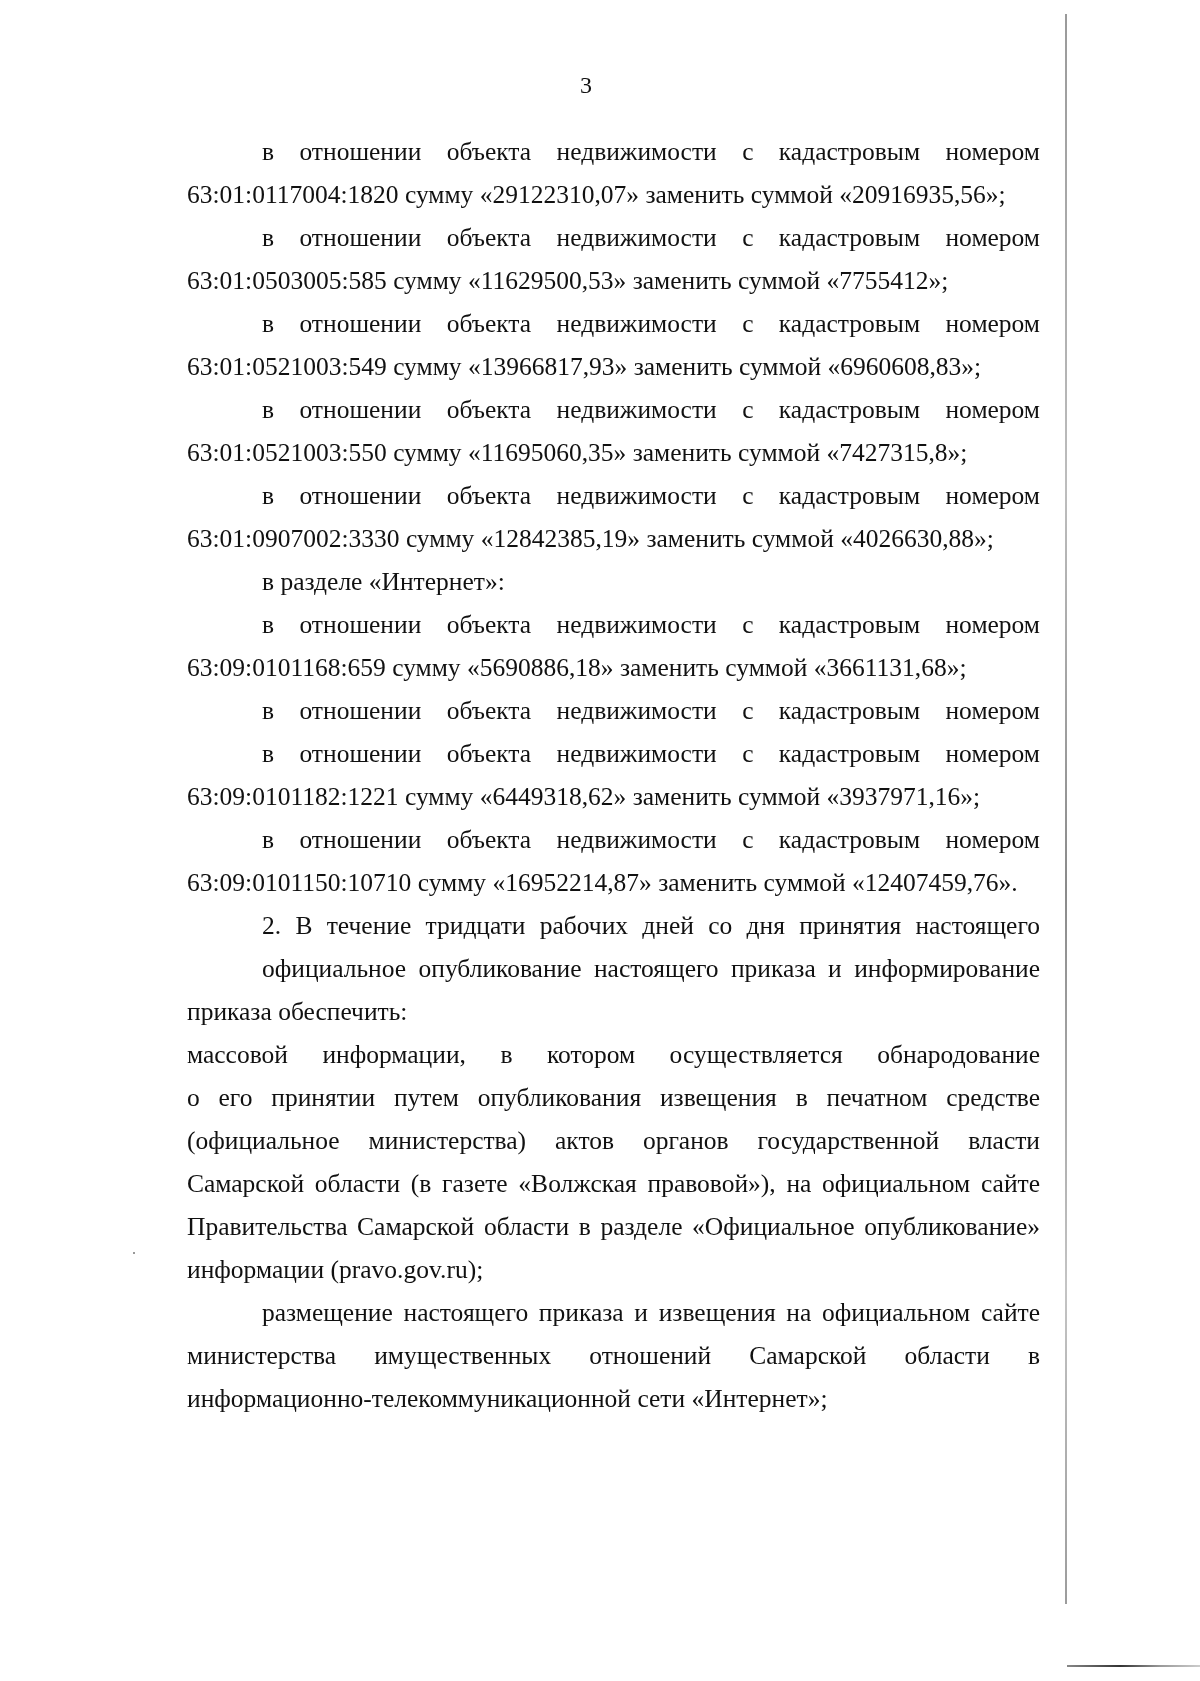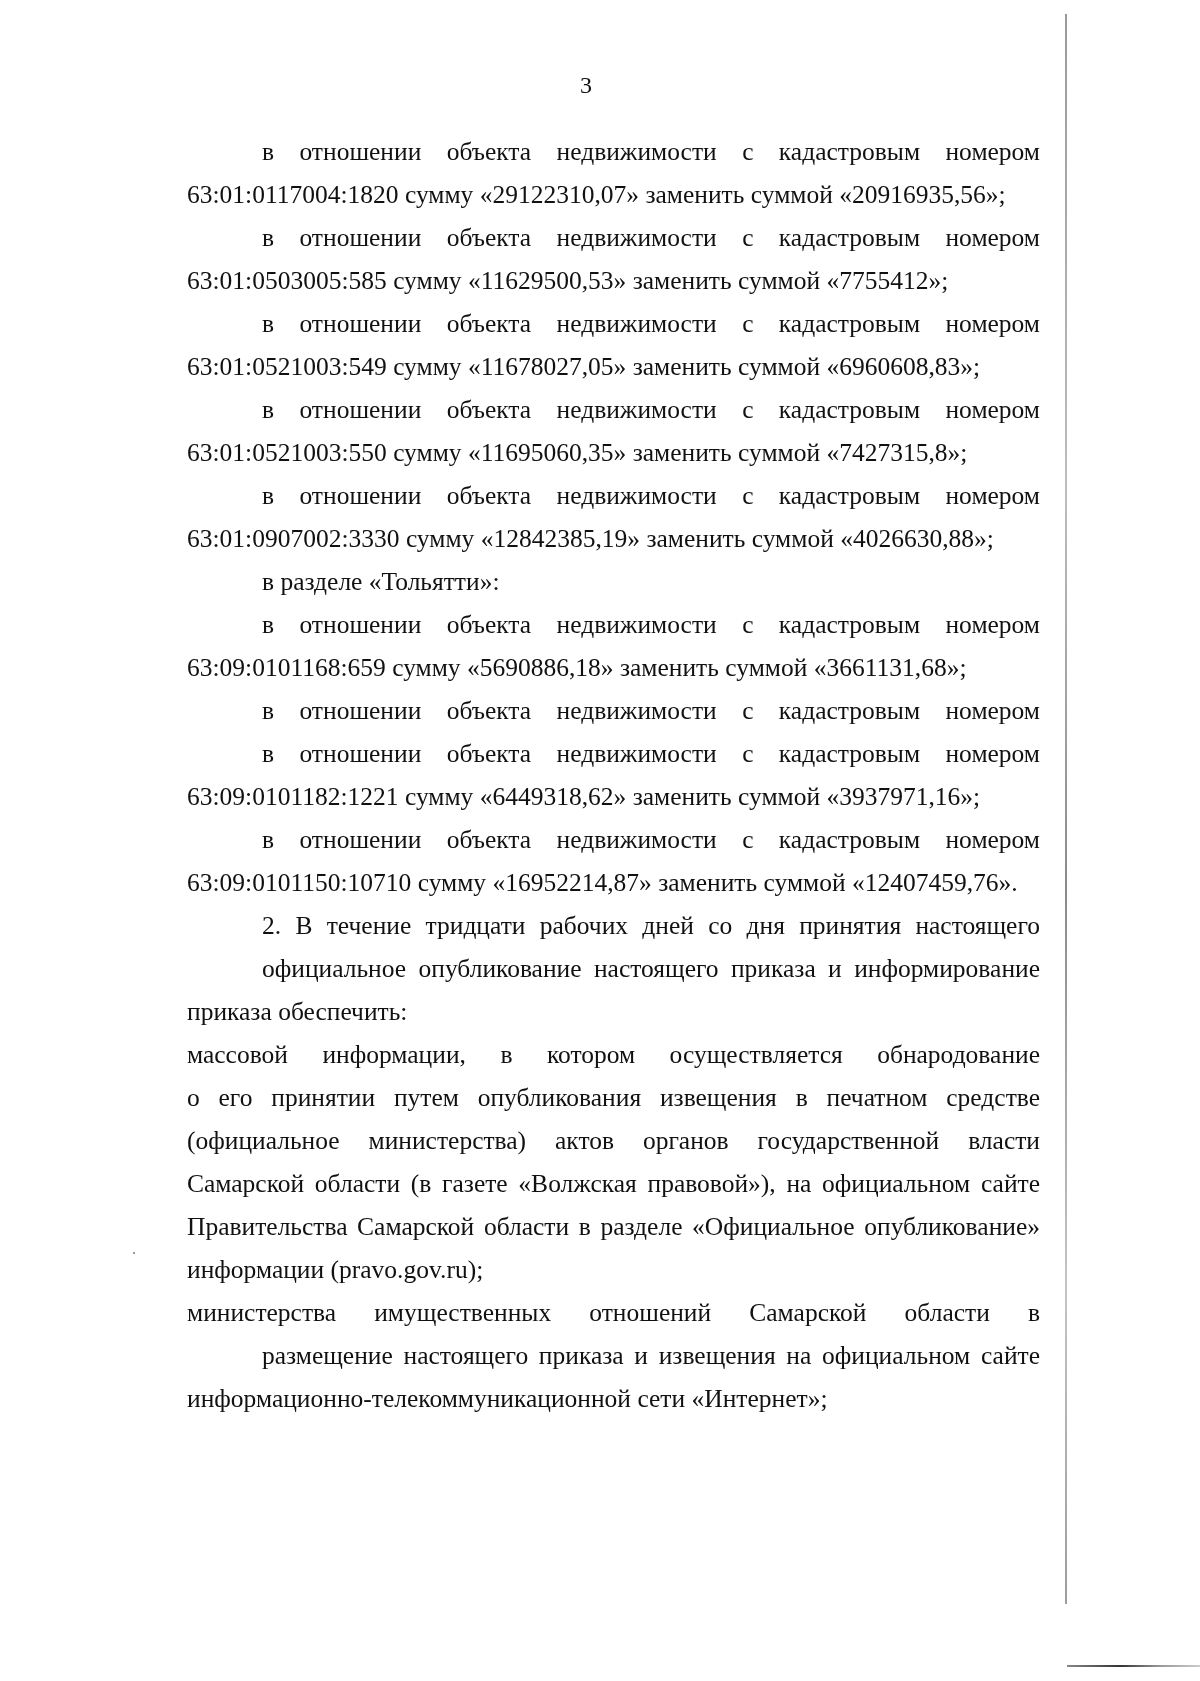--- a/index.html
+++ b/index.html
@@ -42,43 +42,43 @@
 
 <div class="page">
   <div class="page-number">3</div>
 
   <div class="body-text">
     <div class="line indent justify">в отношении объекта недвижимости с кадастровым номером</div>
     <div class="line">63:01:0117004:1820 сумму «29122310,07» заменить суммой «20916935,56»;</div>
     <div class="line indent justify">в отношении объекта недвижимости с кадастровым номером</div>
     <div class="line">63:01:0503005:585 сумму «11629500,53» заменить суммой «7755412»;</div>
     <div class="line indent justify">в отношении объекта недвижимости с кадастровым номером</div>
-    <div class="line">63:01:0521003:549 сумму «11678027,05» заменить суммой «6960608,83»;</div>
+    <div class="line">63:01:0521003:549 сумму «13966817,93» заменить суммой «6960608,83»;</div>
     <div class="line indent justify">в отношении объекта недвижимости с кадастровым номером</div>
     <div class="line">63:01:0521003:550 сумму «11695060,35» заменить суммой «7427315,8»;</div>
     <div class="line indent justify">в отношении объекта недвижимости с кадастровым номером</div>
     <div class="line">63:01:0907002:3330 сумму «12842385,19» заменить суммой «4026630,88»;</div>
-    <div class="line indent">в разделе «Тольятти»:</div>
+    <div class="line indent">в разделе «Интернет»:</div>
     <div class="line indent justify">в отношении объекта недвижимости с кадастровым номером</div>
     <div class="line">63:09:0101168:659 сумму «5690886,18» заменить суммой «3661131,68»;</div>
     <div class="line indent justify">в отношении объекта недвижимости с кадастровым номером</div>
     <div class="line indent justify">в отношении объекта недвижимости с кадастровым номером</div>
     <div class="line">63:09:0101182:1221 сумму «6449318,62» заменить суммой «3937971,16»;</div>
     <div class="line indent justify">в отношении объекта недвижимости с кадастровым номером</div>
     <div class="line">63:09:0101150:10710 сумму «16952214,87» заменить суммой «12407459,76».</div>
     <div class="line indent justify">2. В течение тридцати рабочих дней со дня принятия настоящего</div>
     <div class="line indent justify">официальное опубликование настоящего приказа и информирование</div>
     <div class="line">приказа обеспечить:</div>
     <div class="line justify">массовой информации, в котором осуществляется обнародование</div>
     <div class="line justify">о его принятии путем опубликования извещения в печатном средстве</div>
     <div class="line justify">(официальное министерства) актов органов государственной власти</div>
     <div class="line justify">Самарской области (в газете «Волжская правовой»), на официальном сайте</div>
     <div class="line justify">Правительства Самарской области в разделе «Официальное опубликование»</div>
     <div class="line">информации (pravo.gov.ru);</div>
+    <div class="line indent justify">размещение настоящего приказа и извещения на официальном сайте</div>
     <div class="line justify">министерства имущественных отношений Самарской области в</div>
-    <div class="line indent justify">размещение настоящего приказа и извещения на официальном сайте</div>
     <div class="line">информационно-телекоммуникационной сети «Интернет»;</div>
   </div>
 
   <div class="scan-line-right"></div>
   <div class="scan-line-bottom"></div>
   <div class="scan-dot"></div>
 </div>
 
 </body></html>

